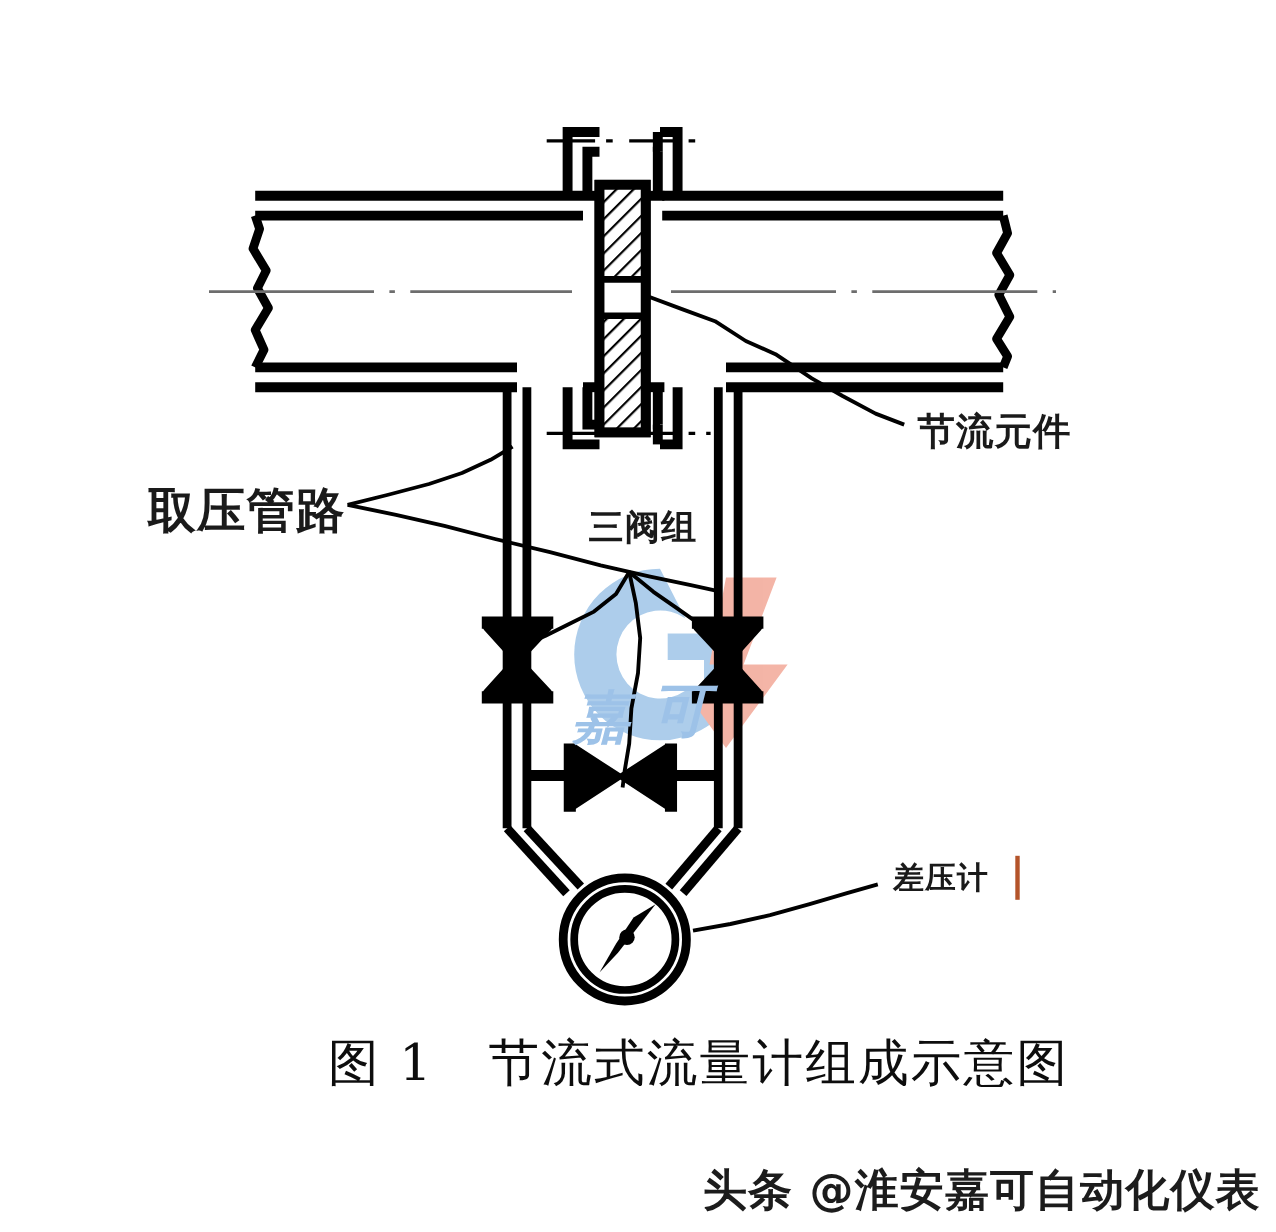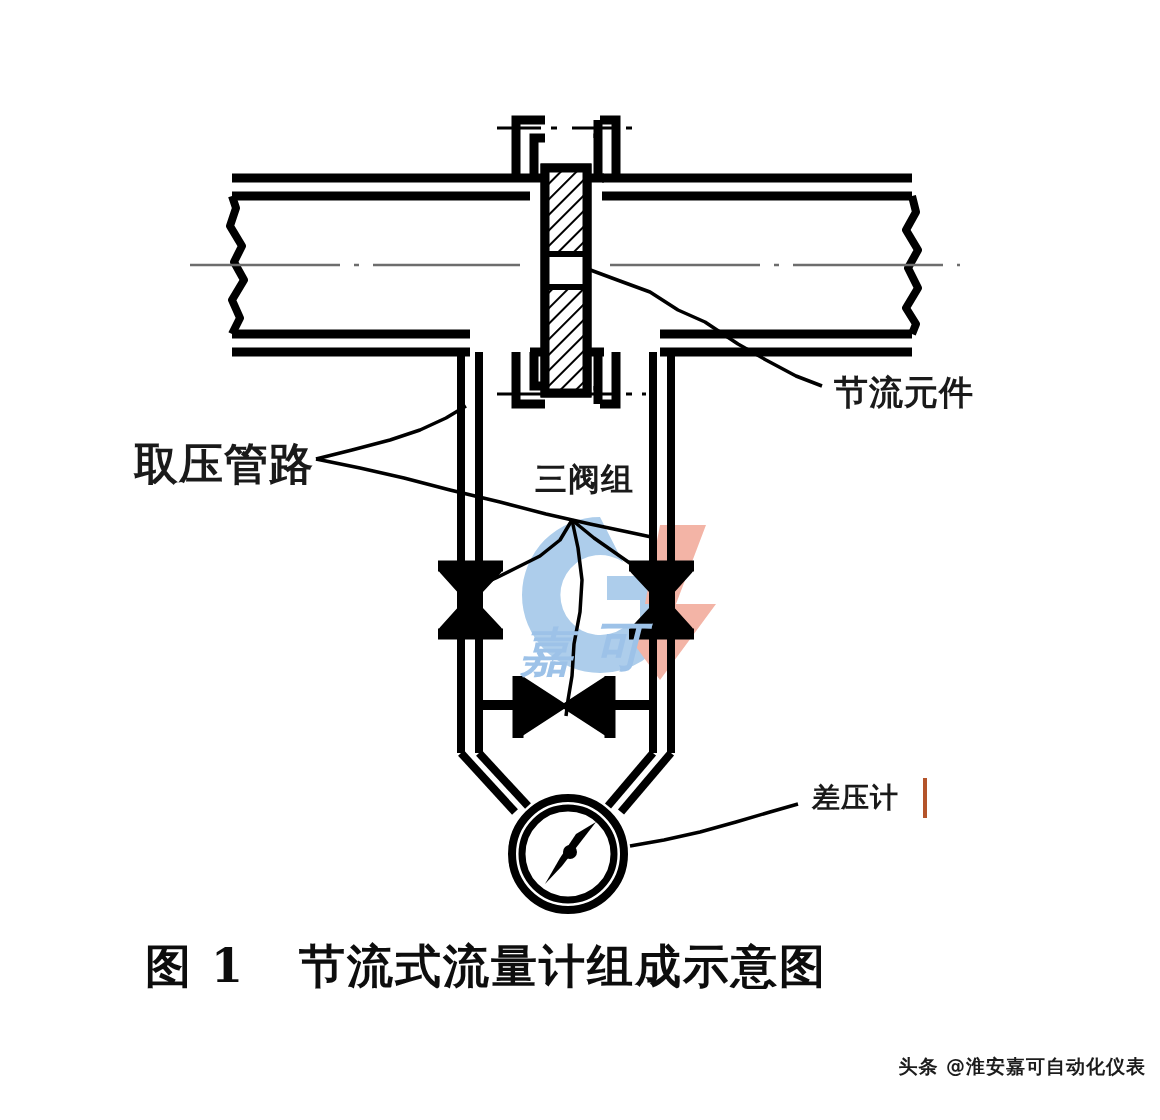--- a/index.html
+++ b/index.html
@@ -56,37 +56,37 @@
   #label-dpgauge {
     left: 812px;
     top: 779px;
     font-size: 28px;
   }
   #figure-caption {
     position: absolute;
     left: 0;
     top: 936px;
     width: 972px;
-    text-align: center;
+    text-align: right;
     font-family: "DejaVu Serif", "Liberation Serif", serif;
-    font-weight: 700;
+    font-weight: 400;
     font-size: 46px;
     color: #0d0d0d;
     letter-spacing: 2px;
     white-space: pre;
   }
   #footer-credit {
     position: absolute;
     left: 0;
     top: 1054px;
     width: 1146px;
     text-align: right;
     font-family: "DejaVu Sans", "Liberation Sans", sans-serif;
     font-weight: 700;
-    font-size: 19px;
+    font-size: 40px;
     color: #1c1c1c;
     letter-spacing: 1px;
   }
   .wm-char {
     position: absolute;
     font-family: "DejaVu Serif", "Liberation Serif", serif;
     font-style: italic;
     font-weight: 700;
     pointer-events: none;
   }

